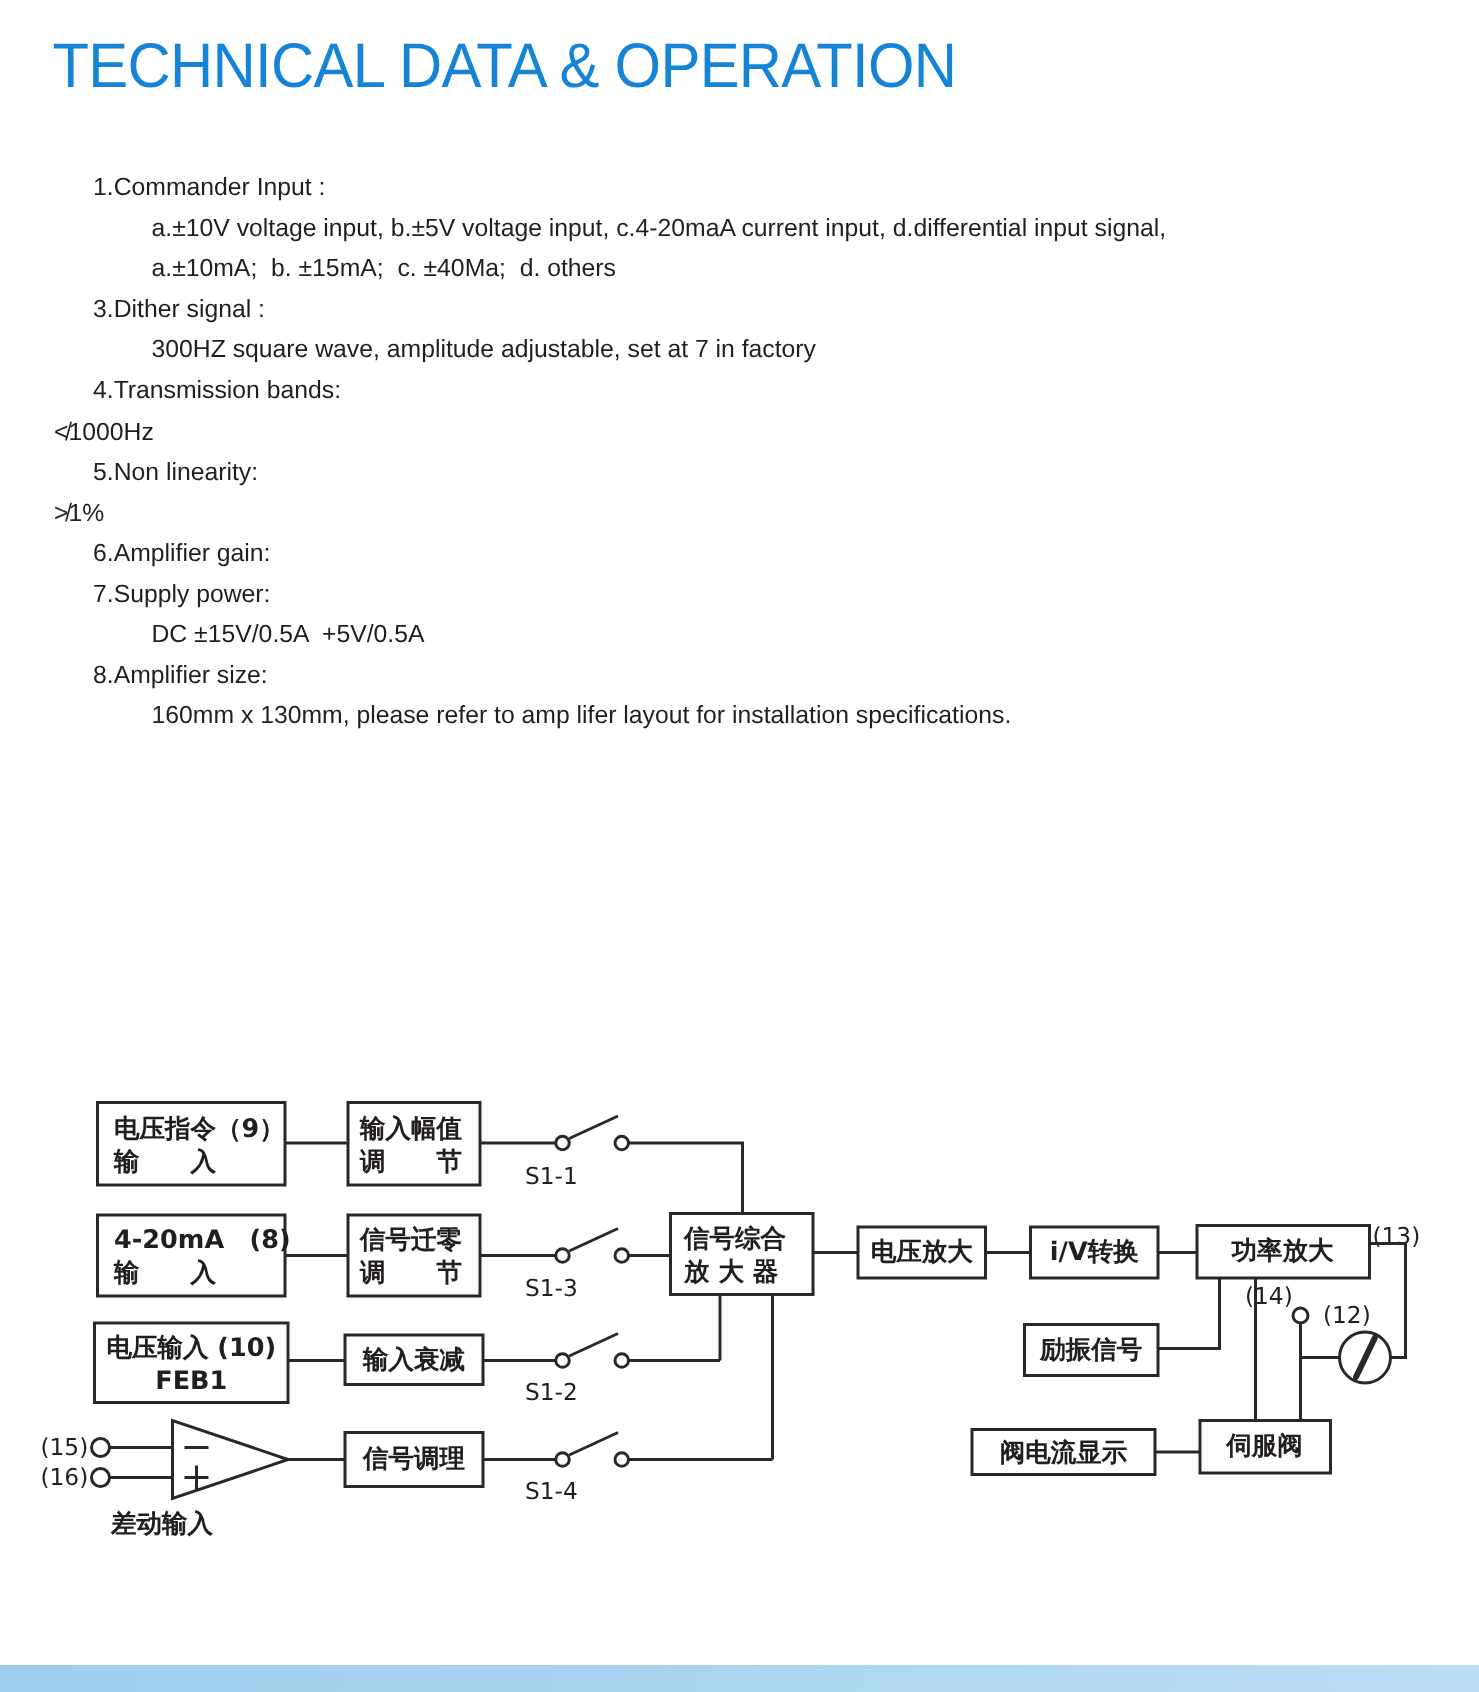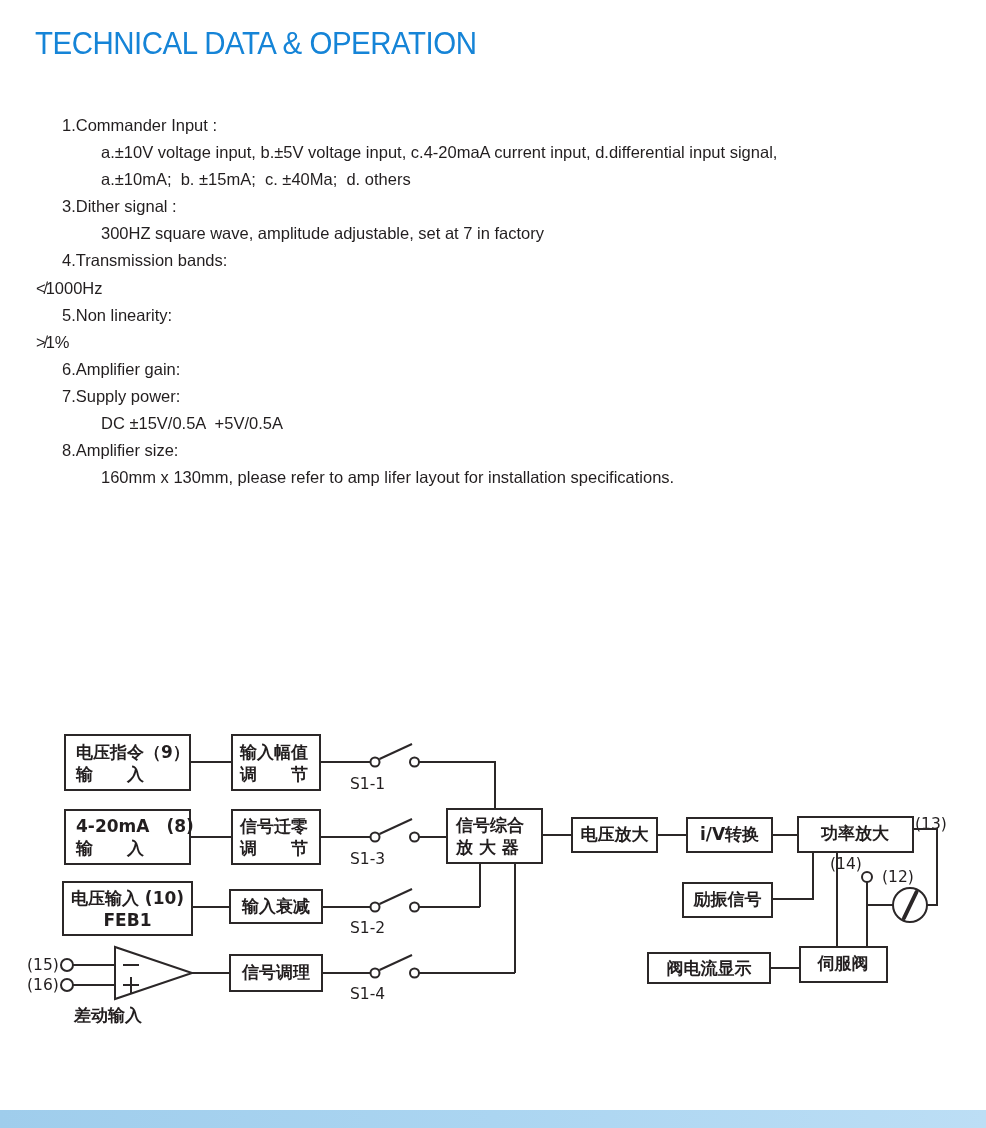--- a/index.html
+++ b/index.html
@@ -1,21 +1,21 @@
 <!DOCTYPE html>
 <html><head>
 <meta charset="utf-8">
 <style>
   html,body{margin:0;padding:0;}
   body{
     width:986px;height:1128px;position:relative;background:#ffffff;
     font-family:"Liberation Sans",sans-serif;color:#221e1f;overflow:hidden;
   }
   .page-title{
-    position:absolute;left:35px;top:24px;font-size:31px;line-height:40px;
+    position:absolute;left:35px;top:24px;font-size:42px;line-height:40px;
     color:#1584d7;font-weight:400;letter-spacing:-0.5px;white-space:pre;
   }
   .page-title .inner{display:inline-block;transform:scaleX(.95);transform-origin:0 50%;}
   .specs{position:absolute;left:0;top:112px;width:800px;}
   .spec-line{
     font-size:16.5px;line-height:27.1px;white-space:pre;color:#221e1f;
   }
   .indent-0{padding-left:62px;}
   .indent-1{padding-left:101px;}
   .indent-2{padding-left:36px;}

